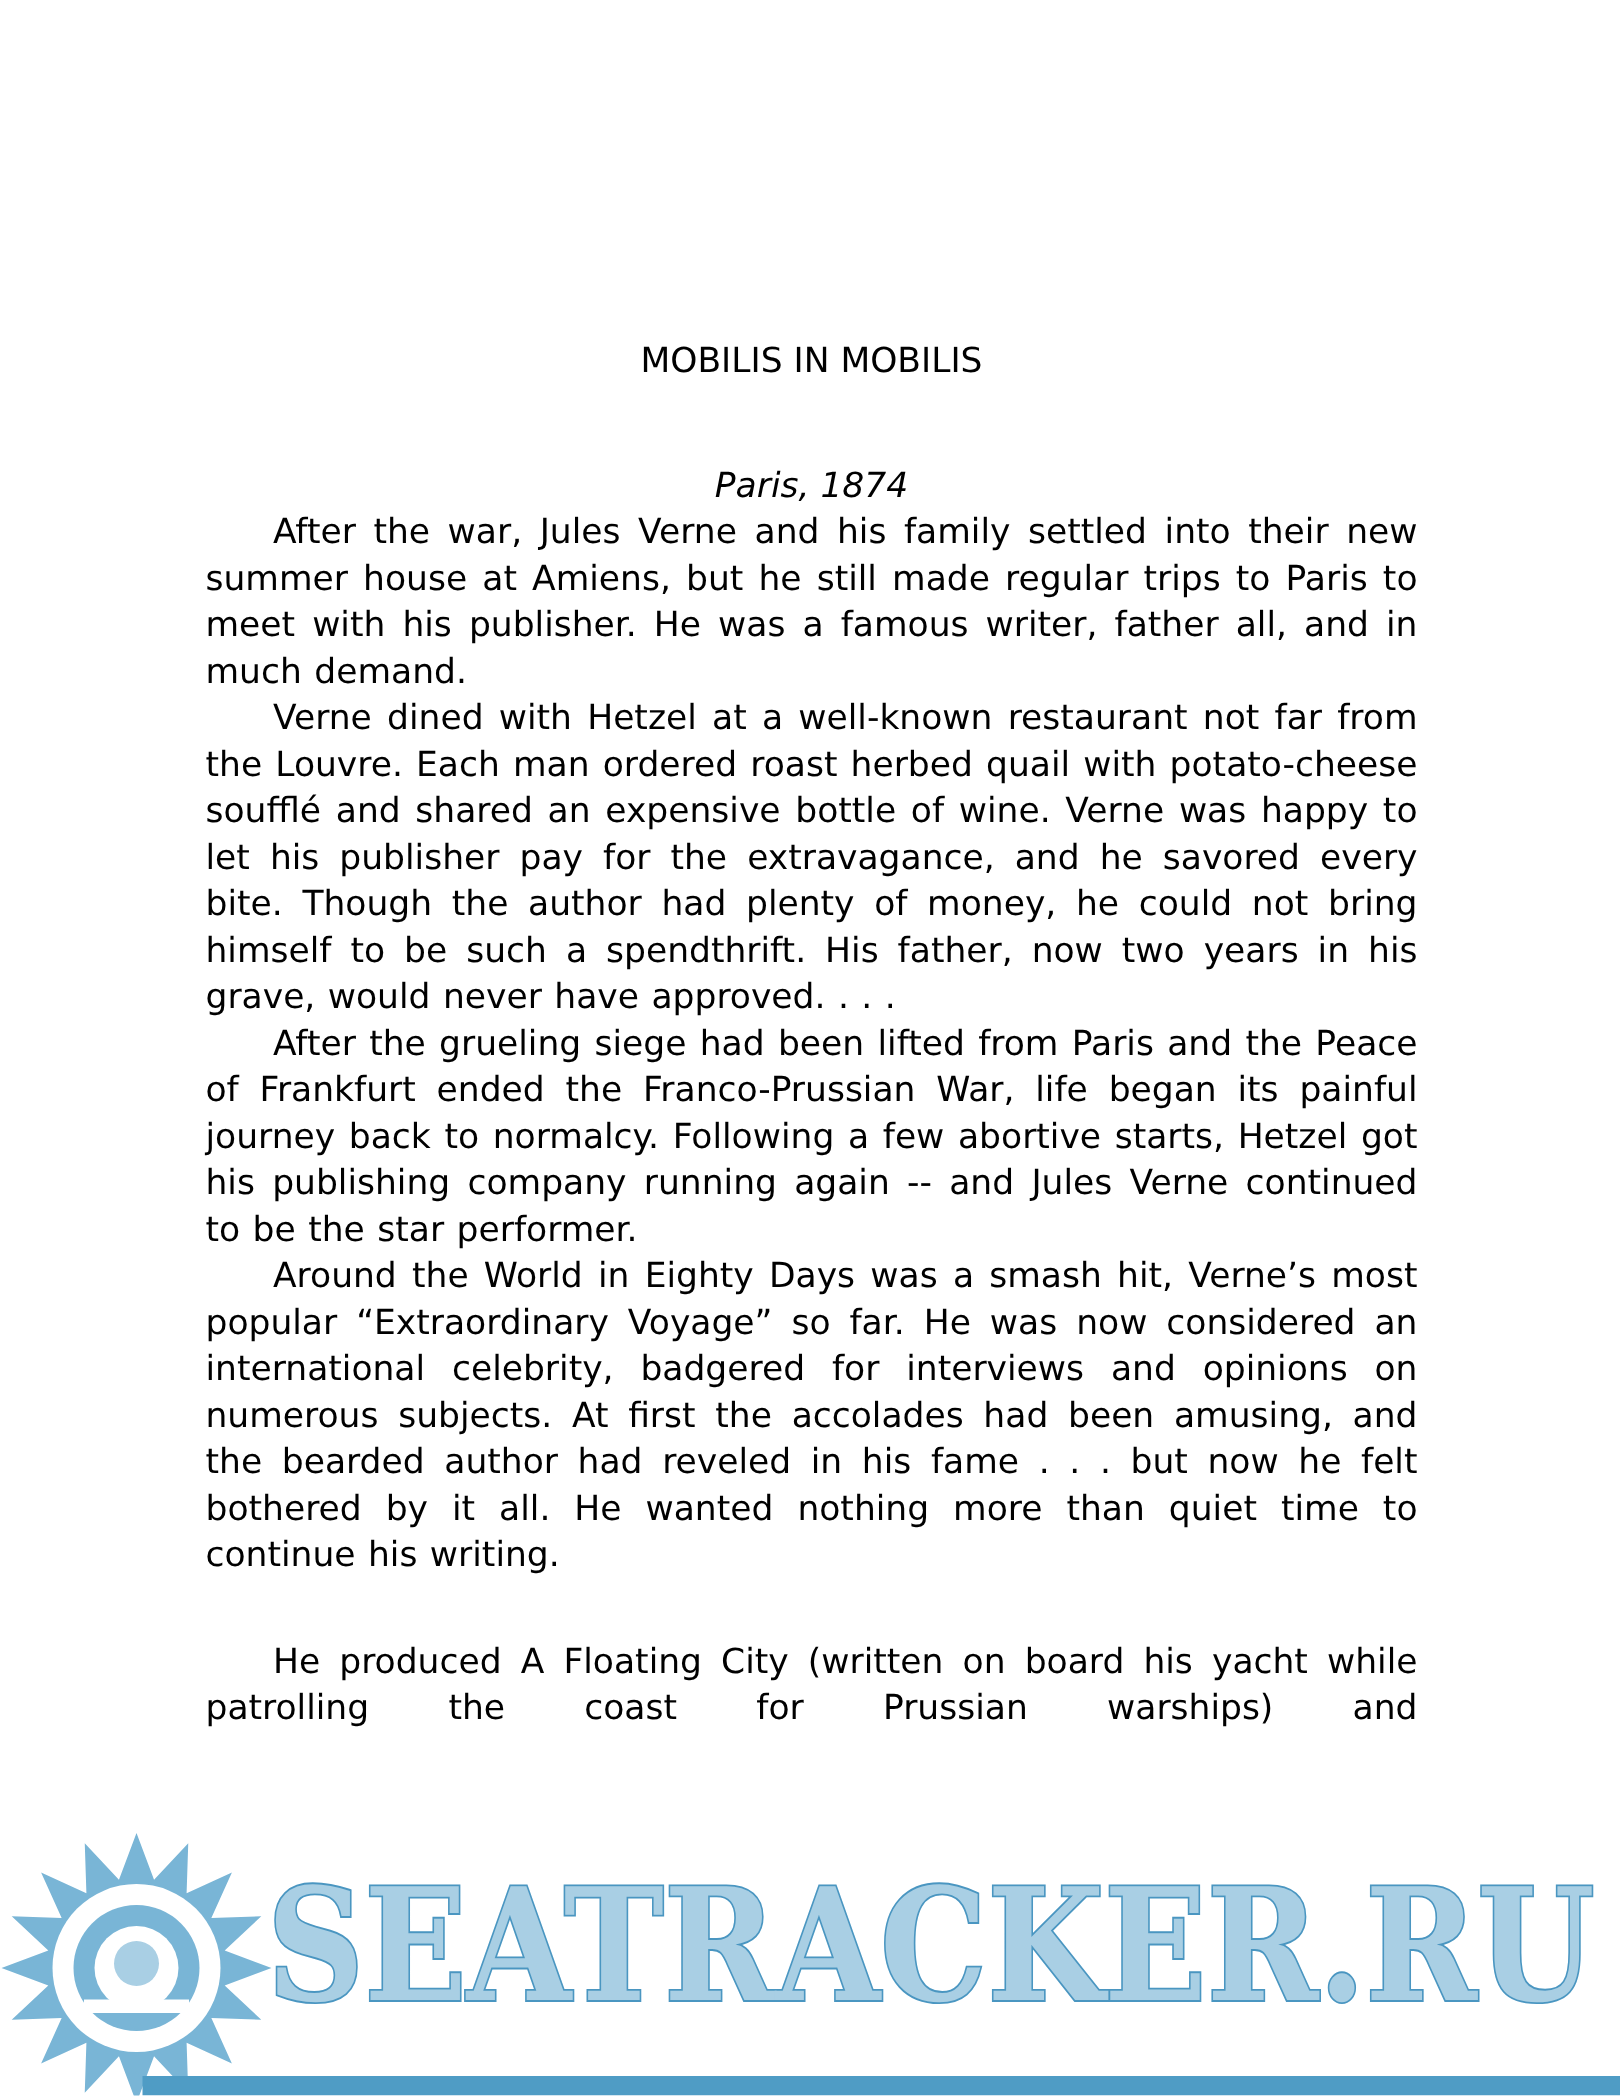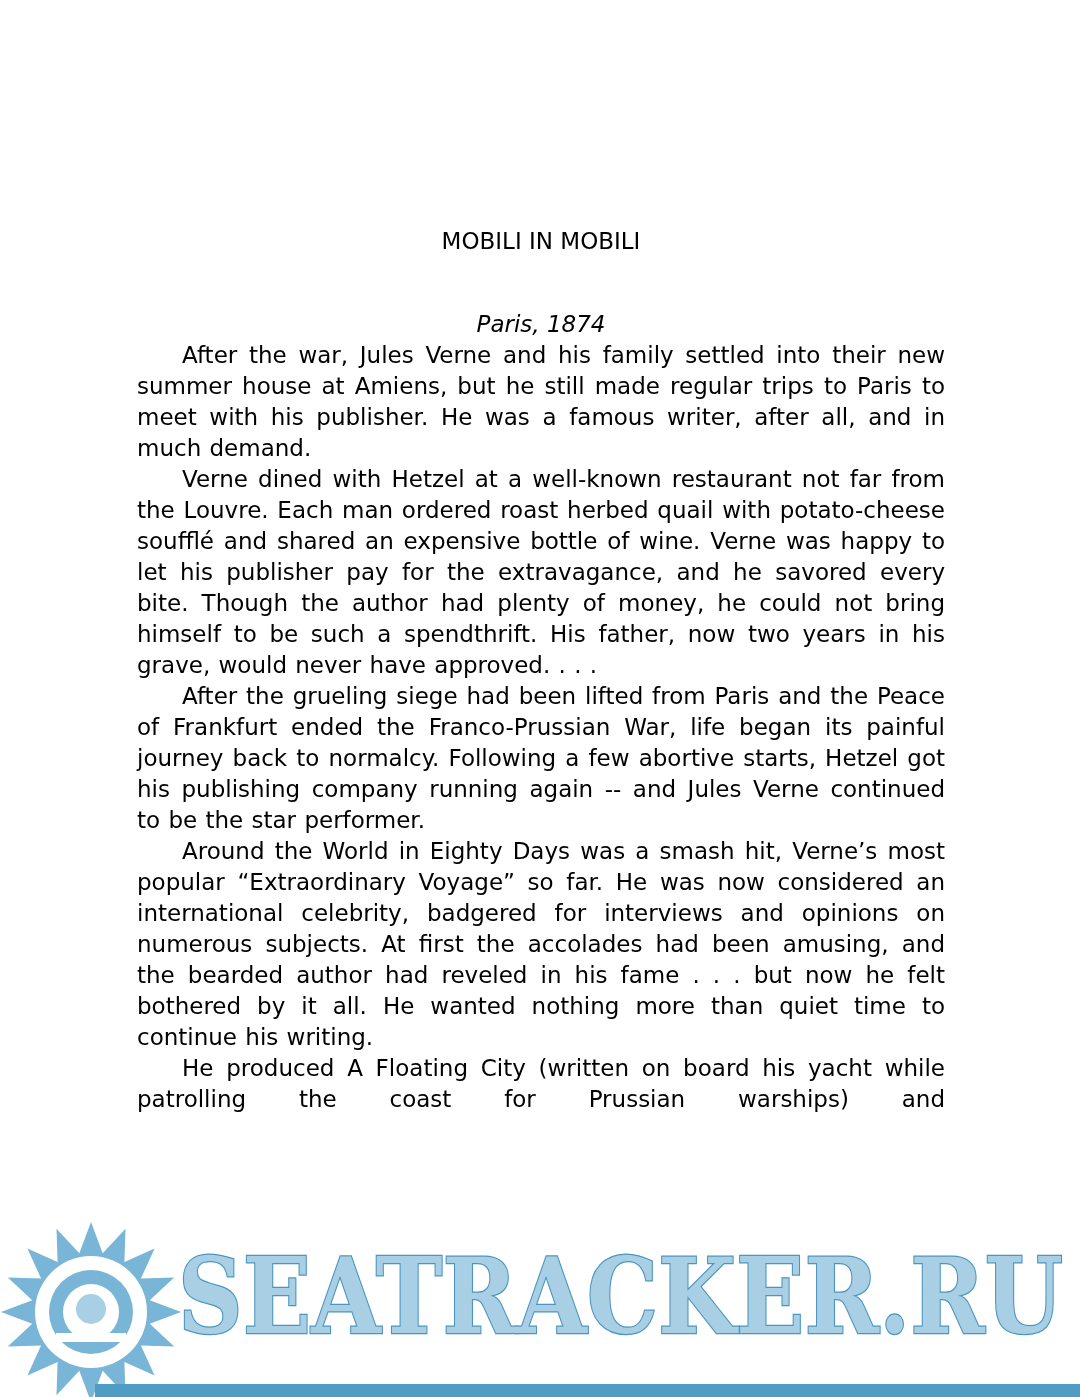--- a/index.html
+++ b/index.html
@@ -43,20 +43,21 @@
   .para {
     font-size: 23px;
     line-height: 31px;
     text-align: justify;
     text-indent: 45px;
     word-spacing: 1px;
   }
   .para .italic { }
   .para.justify-last {
     text-align-last: justify;
+    margin-top: 40px;
     -moz-text-align-last: justify;
   }
   .watermark {
     position: absolute;
     left: 0;
     top: 1215px;
     width: 1080px;
     height: 182px;
   }
   .sun-logo {
@@ -75,24 +76,24 @@
     bottom: 0;
     width: 985px;
     height: 13px;
     background: var(--wm-bar);
   }
 </style>
 </head>
 <body style="--wm-main: #79b5d6; --wm-light: #a9cfe4; --wm-stroke: #4a96c1; --wm-bar: #4f9cc5;">
 
 <div class="text-col">
-  <div class="subheading">MOBILI IN MOBILI</div>
+  <div class="subheading">MOBILIS IN MOBILIS</div>
   <div class="dateline">Paris, 1874</div>
   <div id="body-paragraphs">
-      <p class="para"><span>After the war, Jules Verne and his family settled into their new summer house at Amiens, but he still made regular trips to Paris to meet with his publisher.  He was a famous writer, after all, and in much demand.</span></p>
+      <p class="para"><span>After the war, Jules Verne and his family settled into their new summer house at Amiens, but he still made regular trips to Paris to meet with his publisher.  He was a famous writer, father all, and in much demand.</span></p>
       <p class="para"><span>Verne dined with Hetzel at a well-known restaurant not far from the Louvre.  Each man ordered roast herbed quail with potato-cheese soufflé and shared an expensive bottle of wine.  Verne was happy to let his publisher pay for the extravagance, and he savored every bite.  Though the author had plenty of money, he could not bring himself to be such a spendthrift.  His father, now two years in his grave, would never have approved. . . .</span></p>
       <p class="para"><span>After the grueling siege had been lifted from Paris and the Peace of Frankfurt ended the Franco-Prussian War, life began its painful journey back to normalcy.  Following a few abortive starts, Hetzel got his publishing company running again -- and Jules Verne continued to be the star performer.</span></p>
       <p class="para"><span class="italic">Around the World in Eighty Days</span><span> was a smash hit, Verne’s most popular “Extraordinary Voyage” so far.  He was now considered an international celebrity, badgered for interviews and opinions on numerous subjects.  At first the accolades had been amusing, and the bearded author had reveled in his fame . . . but now he felt bothered by it all.  He wanted nothing more than quiet time to continue his writing.</span></p>
       <p class="para justify-last"><span>He produced </span><span class="italic">A Floating City</span><span> (written on board his yacht while patrolling the coast for Prussian warships) and</span></p>
     </div>
 </div>
 
 <div class="watermark">
   <svg class="sun-logo" width="190" height="190" viewBox="0 0 190 190" xmlns="http://www.w3.org/2000/svg">
     <polygon points="185,95 153.8,106.7 178.2,129.5 144.9,128.4 158.6,158.6 128.4,144.9 129.5,178.2 106.7,153.8 95,185 83.3,153.8 60.5,178.2 61.6,144.9 31.4,158.6 45.1,128.4 11.8,129.5 36.2,106.7 5,95 36.2,83.3 11.8,60.5 45.1,61.6 31.4,31.4 61.6,45.1 60.5,11.8 83.3,36.2 95,5 106.7,36.2 129.5,11.8 128.4,45.1 158.6,31.4 144.9,61.6 178.2,60.5 153.8,83.3" style="fill: var(--wm-main);"></polygon>

